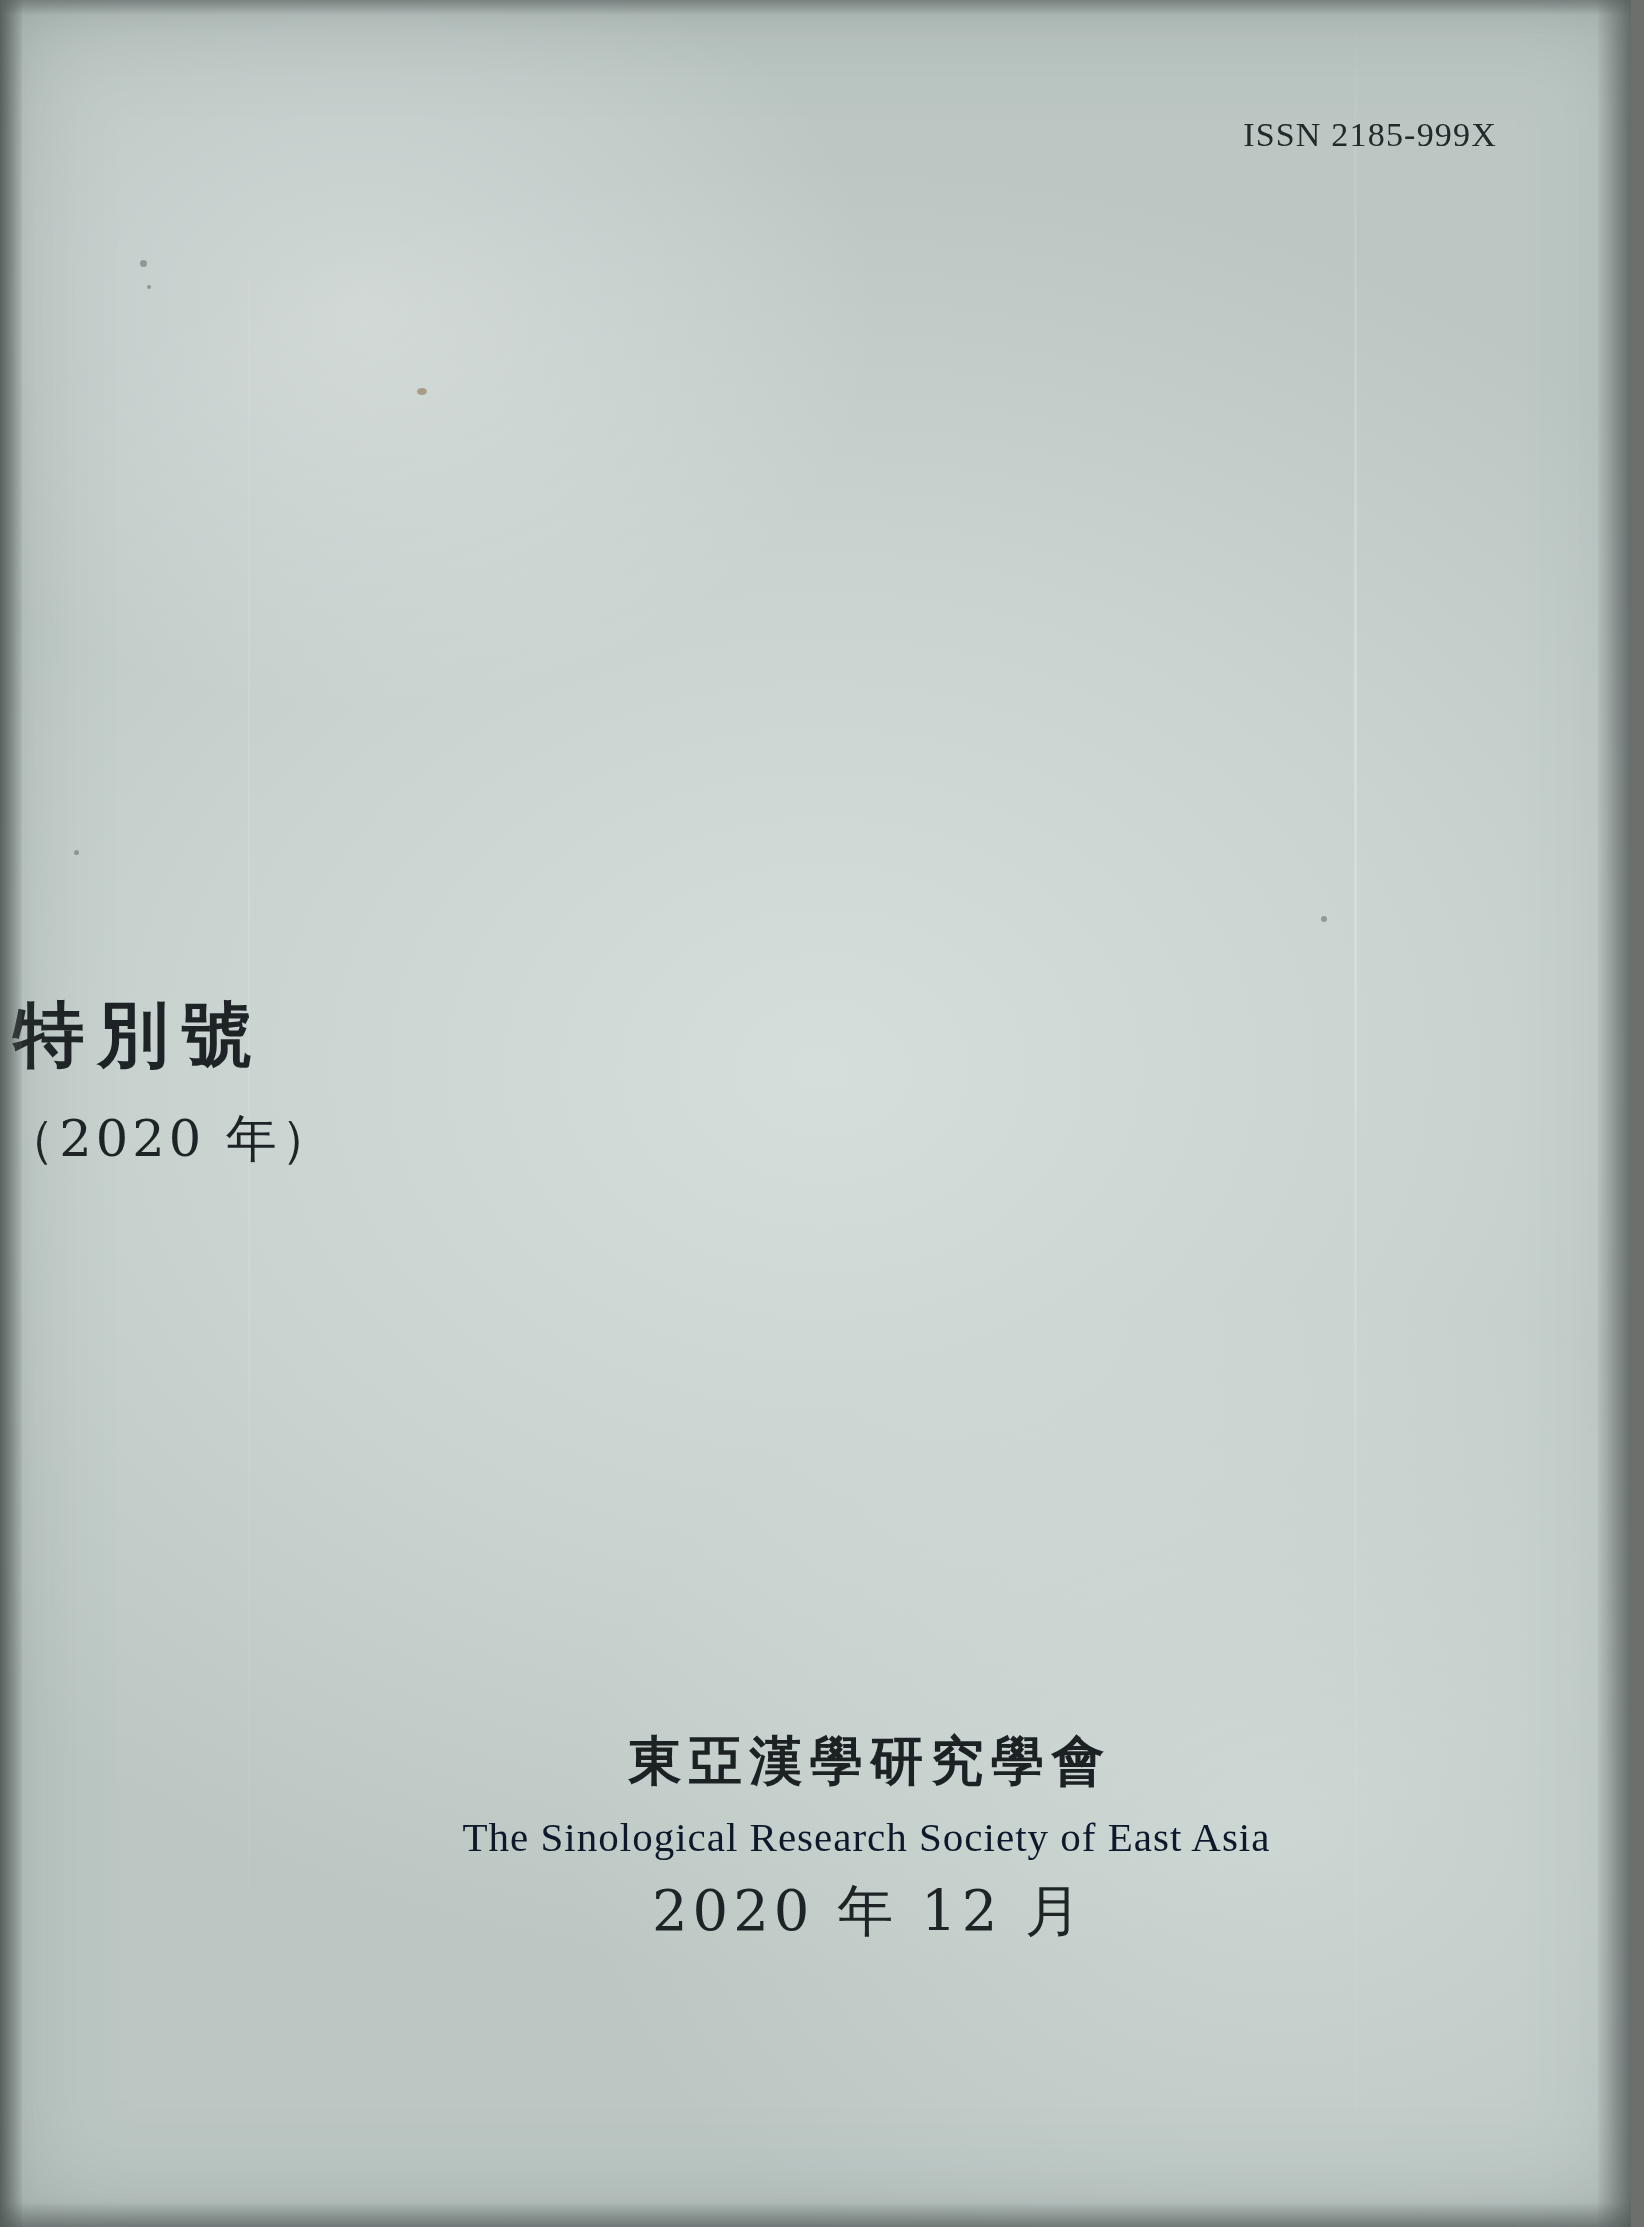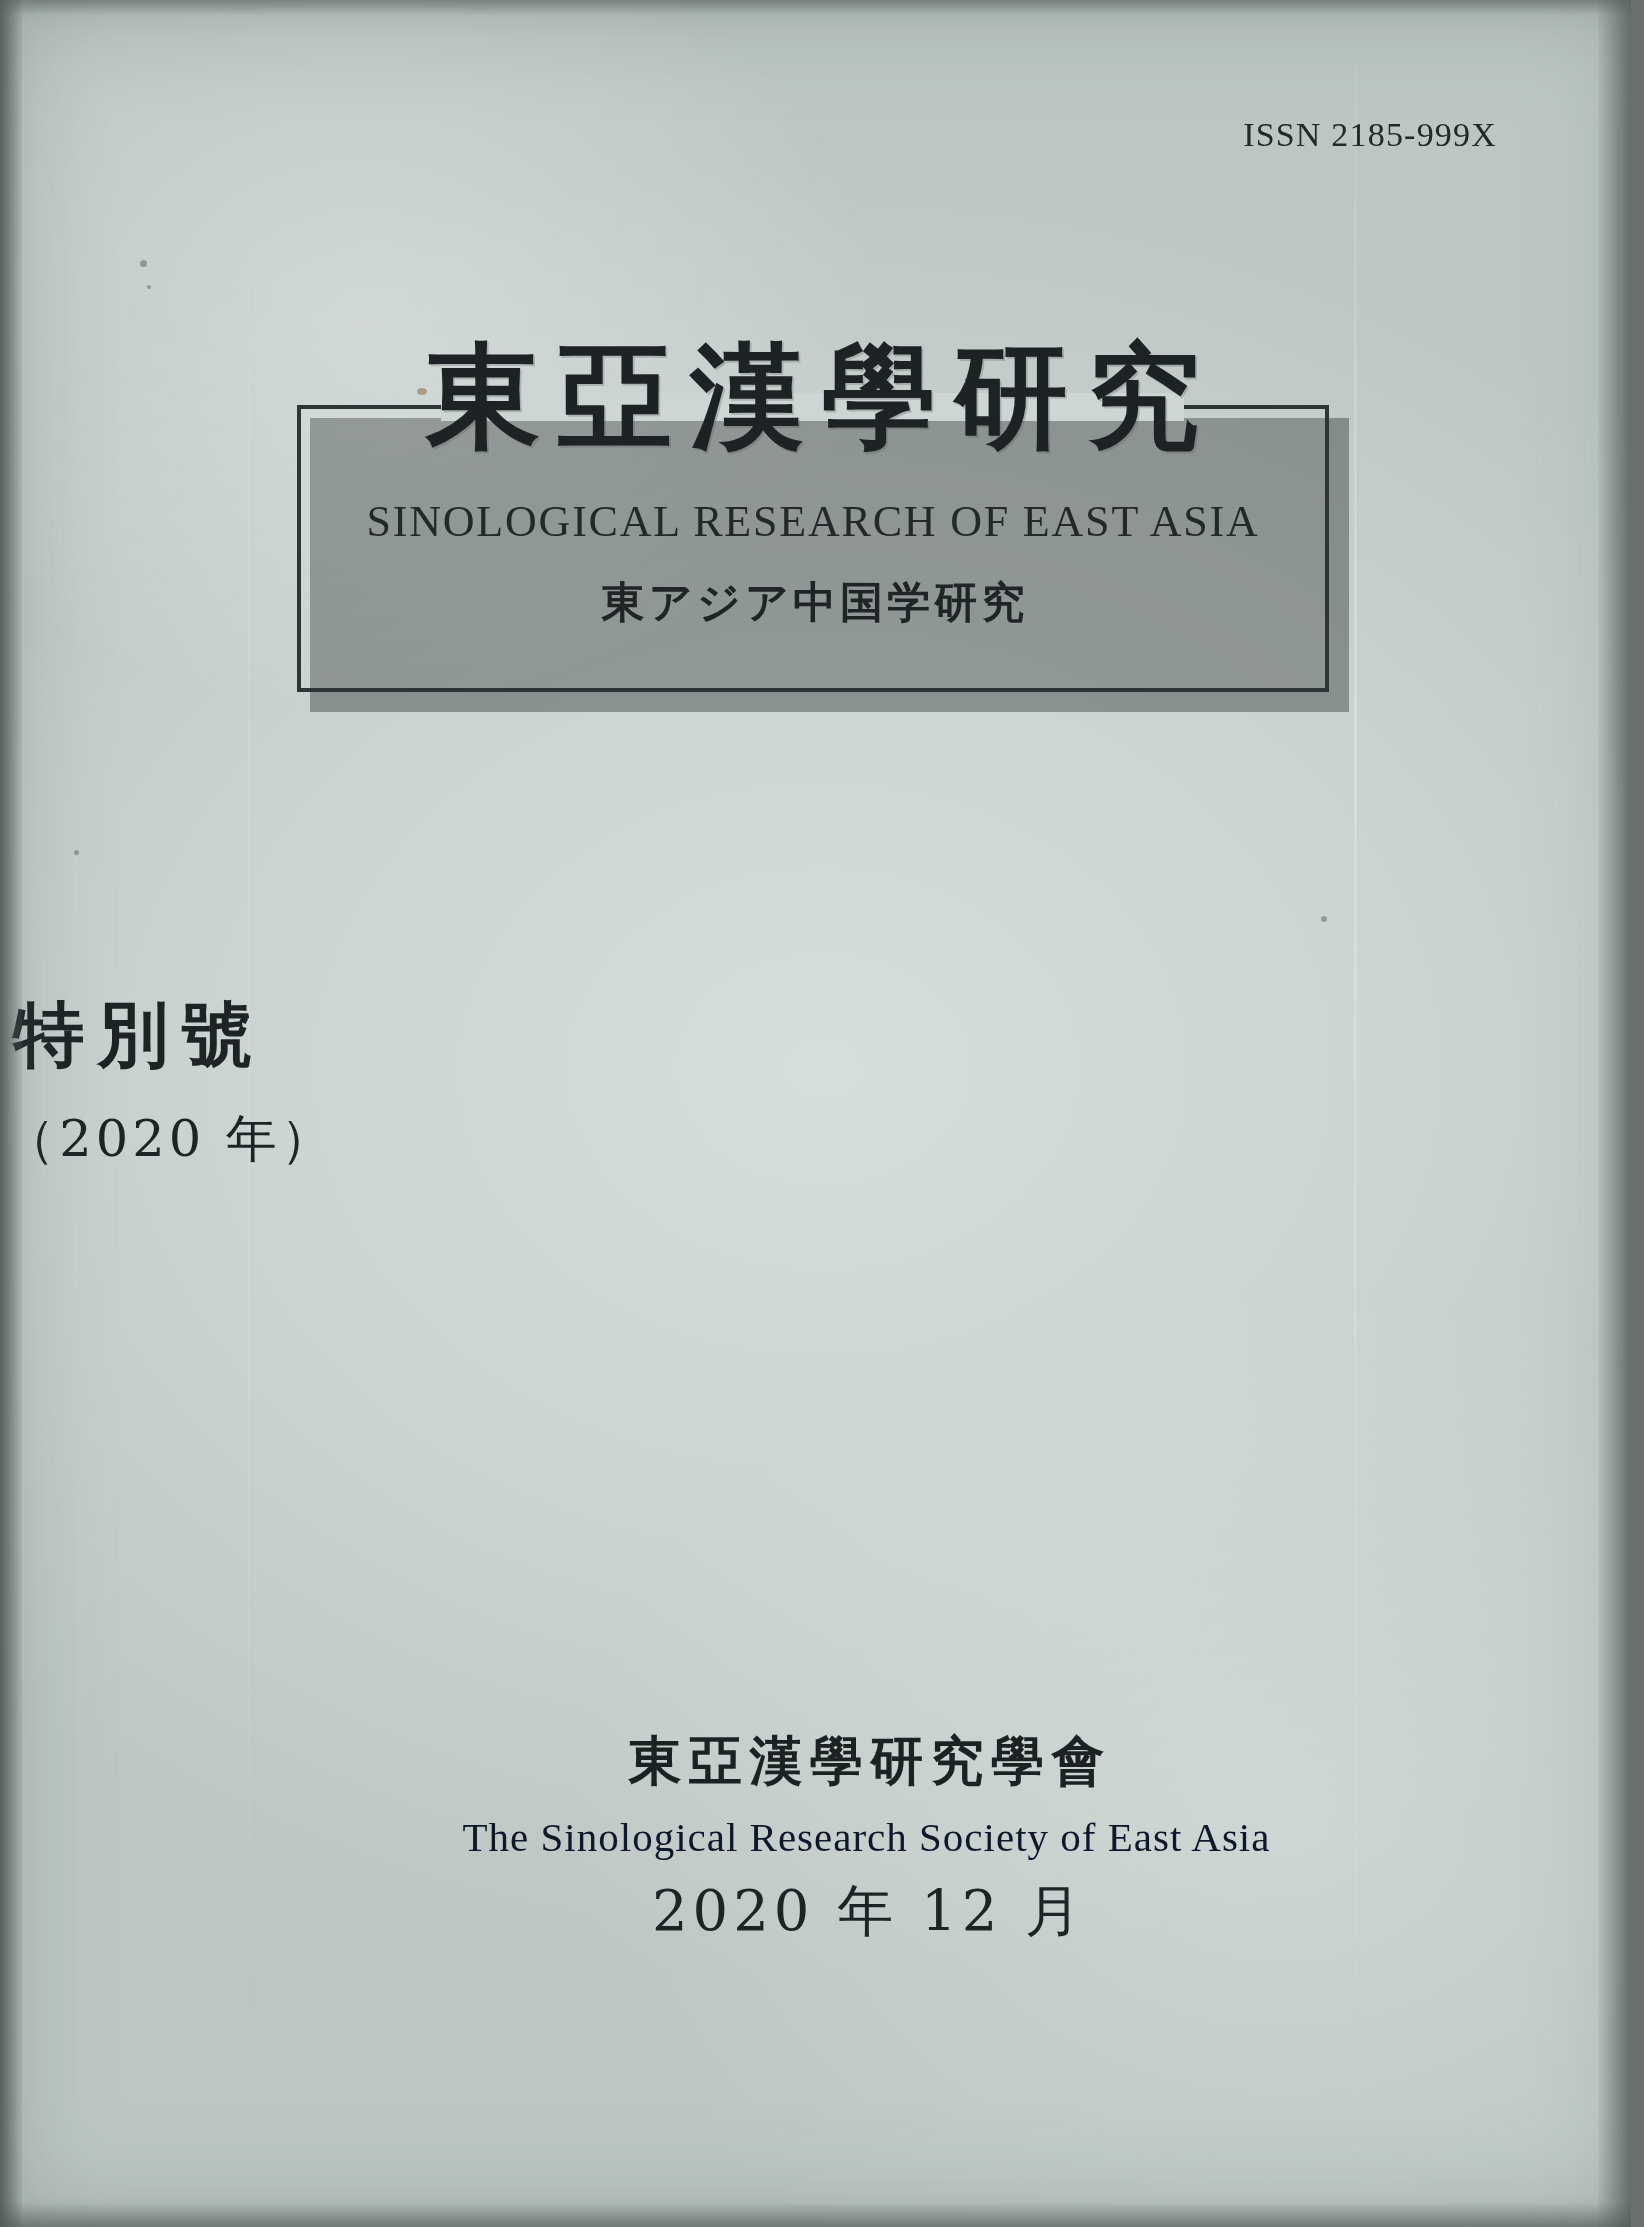--- a/index.html
+++ b/index.html
@@ -234,28 +234,20 @@
   <div class="crease-b"></div>
 
   <div class="speck" style="left:140px; top:260px; width:7.4px; height:7.4px;"></div>
   <div class="speck" style="left:147px; top:285px; width:4.1px; height:4.1px;"></div>
   <div class="speck" style="left:417px; top:388px; width:10px; height:7.4px; background:rgba(140,108,70,0.55);"></div>
   <div class="speck" style="left:1321px; top:916px; width:5.8px; height:5.8px;"></div>
   <div class="speck" style="left:74px; top:850px; width:5px; height:5px;"></div>
 
   <div class="issn">ISSN  2185-999X</div>
 
-  <div class="plate">
-    <div class="plate-shadow"></div>
-    <div class="plate-frame"></div>
-    <div class="frame-gap"></div>
-    <div class="title-cjk">東亞漢學研究</div>
-    <div class="title-en">SINOLOGICAL RESEARCH OF EAST ASIA</div>
-    <div class="title-jp">東アジア中国学研究</div>
-  </div>
 
   <div class="issue">
     <div class="issue-label">特別號</div>
     <div class="issue-year">（2020 年）</div>
   </div>
 
   <div class="publisher">
     <div class="pub-cjk">東亞漢學研究學會</div>
     <div class="pub-en">The Sinological Research Society of East Asia</div>
     <div class="pub-date">2020 年 12 月</div>

